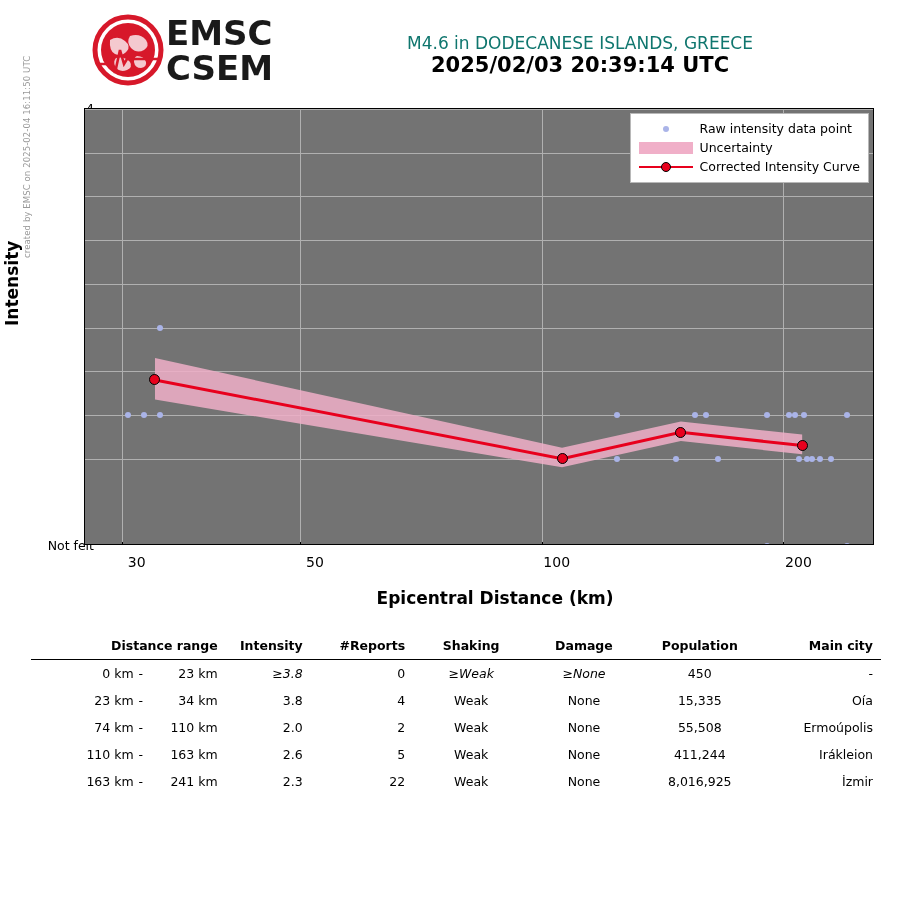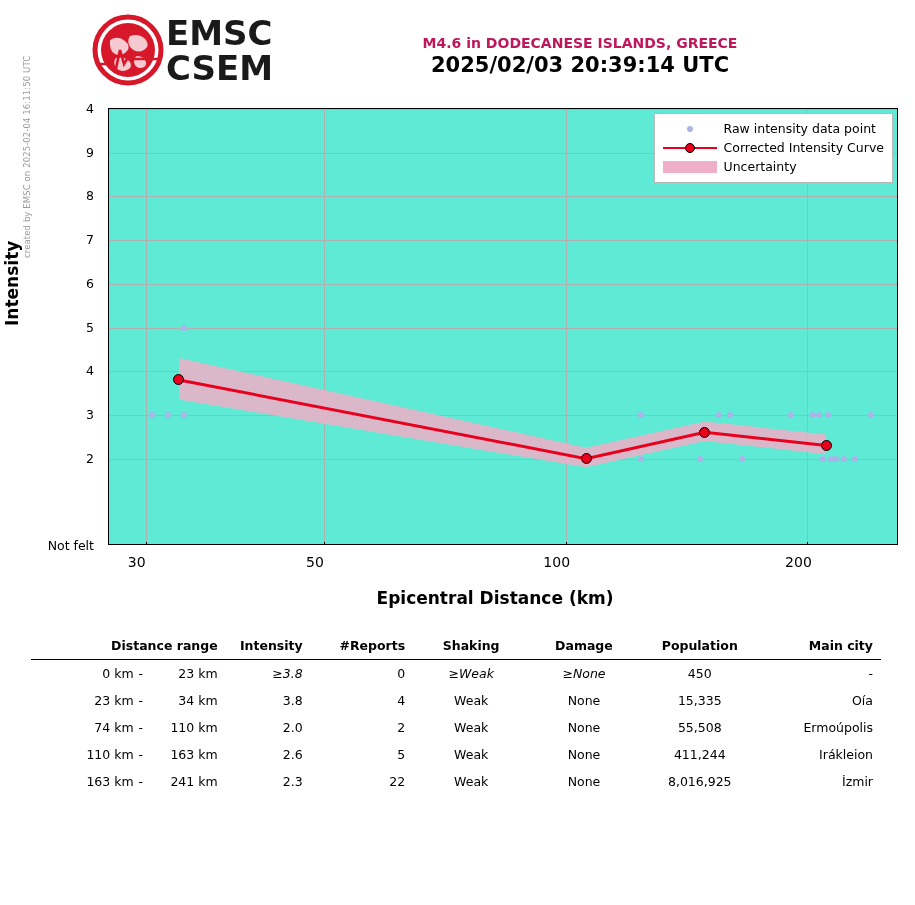--- a/index.html
+++ b/index.html
@@ -75,42 +75,42 @@
   }
 
   .titles {
     position: absolute;
     left: 270px;
     top: 32px;
     width: 620px;
     text-align: center;
   }
   .titles .t1 {
-    font-weight: bold;
-    font-size: 14px;
-    color: #be185d;
+    font-weight: normal;
+    font-size: 17px;
+    color: #0f766e;
     line-height: 22px;
   }
   .titles .t2 {
     font-weight: bold;
     font-size: 21px;
     color: #000;
     line-height: 22px;
   }
 
   
   .plot-area {
     position: absolute;
-    left: 108px;
+    left: 84px;
     top: 108px;
     width: 790px;
     height: 437px;
     border: 1px solid #000000;
     box-sizing: border-box;
-    background: #5eead4;
+    background: #737373;
     overflow: hidden;
   }
   .gridline-h, .gridline-v {
     position: absolute;
     background: #b0b0b0;
   }
   .gridline-h { left: 0; width: 100%; height: 1px; }
   .gridline-v { top: 0; width: 1px; height: 100%; }
 
   .ytick-label {
@@ -407,30 +407,30 @@
 
     <div class="legend">
       <div class="legend-row">
         <span class="legend-key">
           <span class="lk-dot"></span>
         </span>
         <span>Raw intensity data point</span>
       </div>
       <div class="legend-row">
         <span class="legend-key">
+          <span class="lk-band"></span>
+        </span>
+        <span>Uncertainty</span>
+      </div>
+      <div class="legend-row">
+        <span class="legend-key">
           <span class="lk-line"></span>
             <span class="lk-linedot"></span>
         </span>
         <span>Corrected Intensity Curve</span>
-      </div>
-      <div class="legend-row">
-        <span class="legend-key">
-          <span class="lk-band"></span>
-        </span>
-        <span>Uncertainty</span>
       </div>
     </div>
   </div>
 
   <div class="table-wrap">
     <table>
       <thead>
         <tr>
           <th class="c-range">Distance range</th>
           <th class="c-int">Intensity</th>

